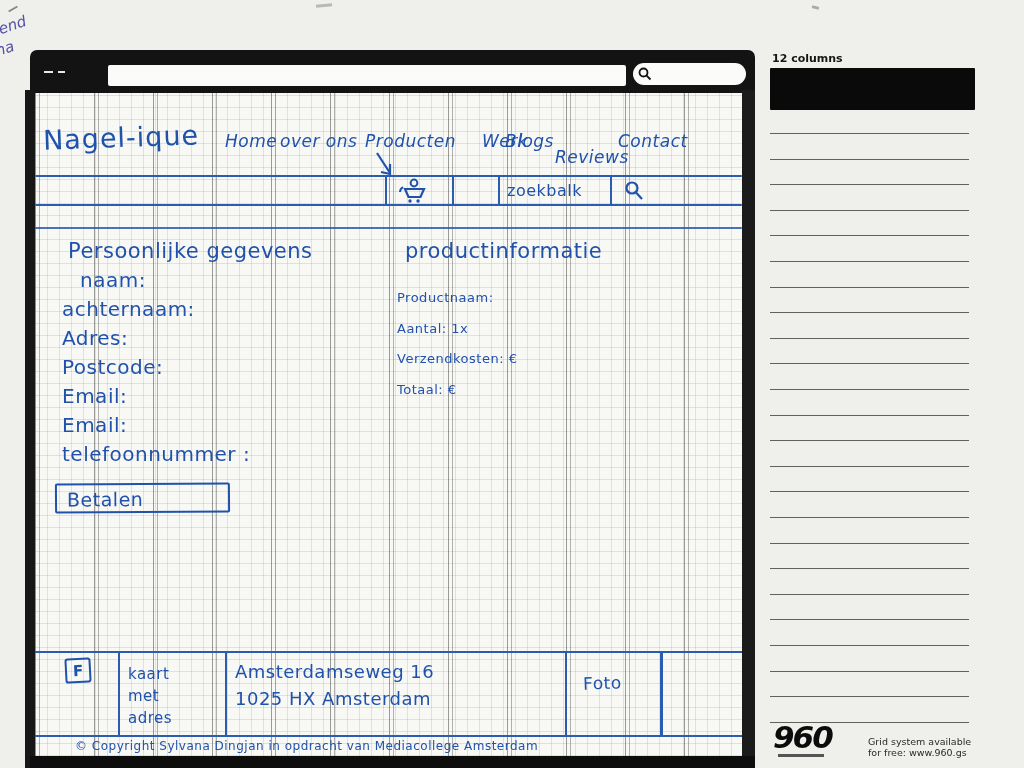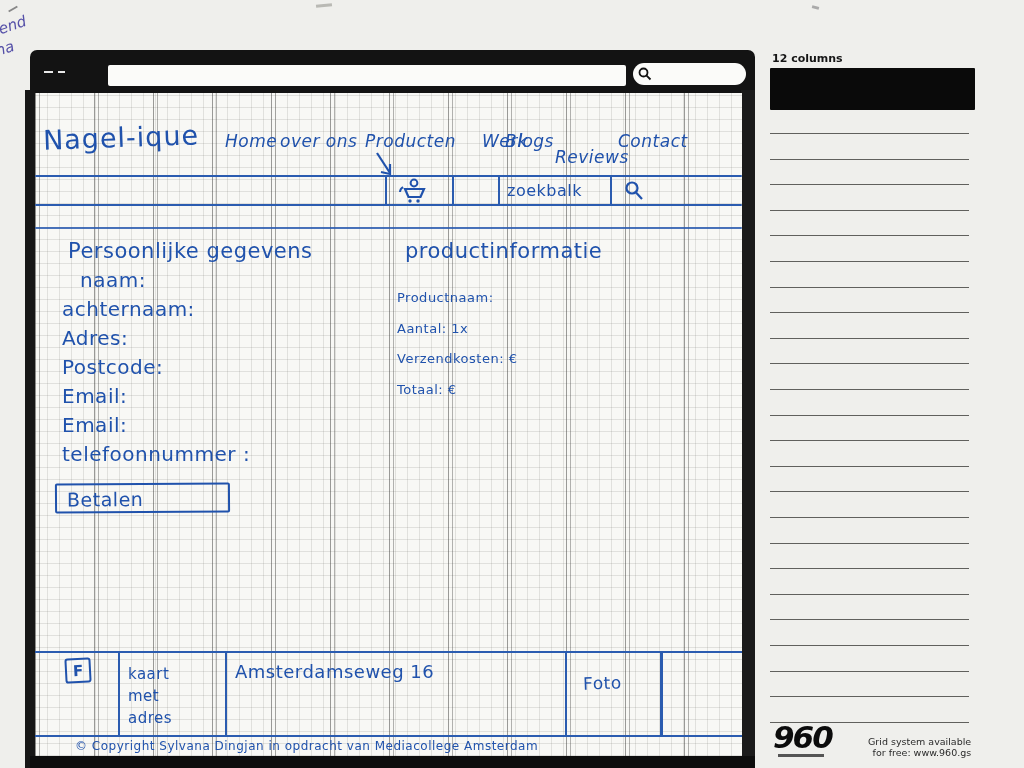--- a/index.html
+++ b/index.html
@@ -79,21 +79,21 @@
   .fv1{left:83px;} .fv2{left:190px;} .fv3{left:530px;} .fv4{left:625px; width:3px;}
   .fb-icon { position:absolute; left:30px; top:565px; width:26px; height:25px;
     border:2px solid #2052ac; border-radius:3px; text-align:center; font-size:15px;
     font-weight:bold; color:#2052ac; padding-top:2px; transform:rotate(-3deg); }
   .map-label { position:absolute; left:93px; top:570px; font-size:15px; line-height:22px; }
   .address { position:absolute; left:200px; top:565px; font-size:18px; line-height:27px; }
   .photo-label { position:absolute; left:548px; top:580px; font-size:17px; transform:rotate(-2deg); }
   .copyright { position:absolute; left:40px; top:646px; font-size:12px; white-space:nowrap; }
 
   
-  #gridpanel { position:absolute; left:770px; top:50px; width:206px; height:718px;text-align:right; }
+  #gridpanel { position:absolute; left:770px; top:50px; width:206px; height:718px; }
   .cols-label { position:absolute; left:2px; top:2px; font-size:11px; font-weight:bold; color:#161616; }
   .blackbar { position:absolute; left:0; top:18px; width:205px; height:42px; background:#0a0a0a; border-radius:1px; }
   .rules { position:absolute; left:0; top:83px; width:199px; height:595px; }
   .rule { position:absolute; left:0; width:199px; height:1px; background:#3c3c3a; opacity:.8; }
   .logo960 { position:absolute; left:3px; top:672px; font-size:31px; font-weight:bold;
     font-style:italic; color:#0c0c0c; letter-spacing:-2px; line-height:30px; }
   .logo960-sub { position:absolute; left:8px; top:704px; width:46px; height:3px; background:#555; }
   .promo { position:absolute; left:98px; top:686px; font-size:9.5px; line-height:11px; color:#2a2a2a; }
 </style>
 </head>
@@ -204,20 +204,21 @@
     <span class="fvd fv4"></span>
 
     <div class="fb-icon">F</div>
     <div class="map-label ink">
         <div>kaart</div>
         <div>met</div>
         <div>adres</div>
       </div>
     <div class="address ink">
         <div>Amsterdamseweg 16</div>
+        <div>1025 HX Amsterdam</div>
       </div>
     <div class="photo-label ink">Foto</div>
 
     <div class="copyright ink">© Copyright Sylvana Dingjan in opdracht van Mediacollege Amsterdam</div>
   </div>
 </div>
 
 <div id="gridpanel">
   <div class="cols-label">12 columns</div>
   <div class="blackbar"></div>

